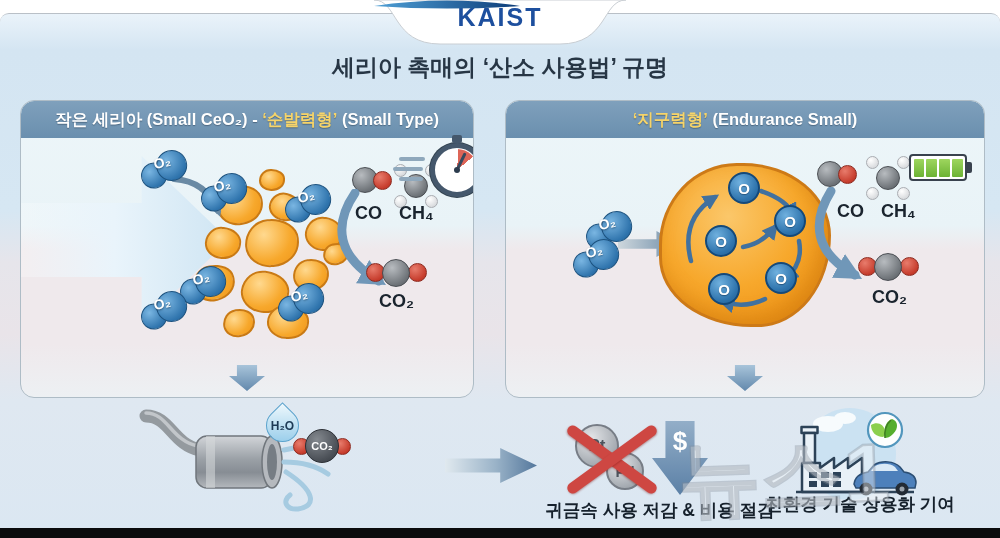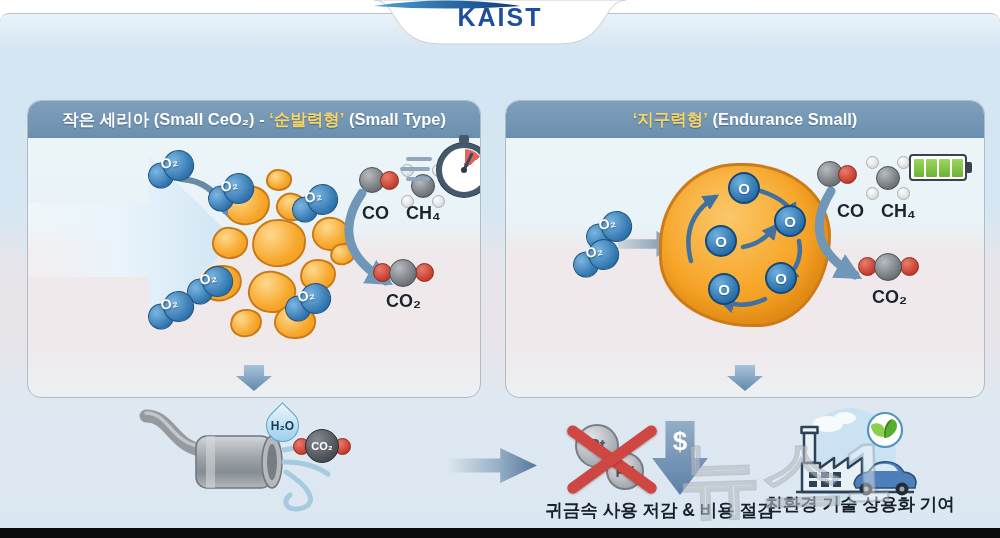--- a/index.html
+++ b/index.html
@@ -20,21 +20,21 @@
   .kaist-swoosh { position:absolute; left:53px; top:31px; }
 
   
   .main-title { position:absolute; left:0; top:52px; width:1000px; text-align:center;
     font-size:23px; font-weight:bold; color:#273645; z-index:5; }
 
   
   .panel { position:absolute; top:100px; height:298px; border:1px solid #aebcc6; border-radius:14px;
     background:linear-gradient(180deg,#edf6f9 0%,#e9f3f7 42%,#efe9ec 50%,#efe9ec 82%,#edf0f3 100%);
     overflow:hidden; }
-  .panel-left  { left:27px;  width:454px; }
+  .panel-left  { left:20px;  width:454px; }
   .panel-right { left:505px; width:480px; }
   .panel-header { position:absolute; left:0; top:0; width:100%; height:37px;
     background:linear-gradient(180deg,#7fa0bc,#6a8fae); border-radius:13px 13px 0 0;
     display:flex; align-items:center; justify-content:center; gap:0;
     color:#fff; font-weight:bold; font-size:16.5px; text-shadow:0 1px 1px rgba(30,50,70,.45); white-space:pre; }
   .hl-yellow { color:#f6d469; }
 
   
   .mol { position:absolute; }
   .atom { position:absolute; border-radius:50%; }
@@ -147,20 +147,21 @@
       <defs>
           <linearGradient id="sw" x1="0" y1="0" x2="1" y2="0">
         <stop offset="0" stop-color="#4fa0d6"></stop>
             <stop offset="1" stop-color="#0c3b77"></stop>
           </linearGradient>
         </defs>
       <path d="M2,6 Q75,-5 148,6 Q75,11 2,6 Z" fill="url(#sw)"></path>
     </svg>
   </div>
 
+  <div class="main-title">세리아 촉매의 ‘산소 사용법’ 규명</div>
 
   <div class="panel panel-left">
     <div class="panel-header"><span>작은 세리아 (Small CeO₂) - </span><span class="hl-yellow">‘순발력형’</span><span> (Small Type)</span></div>
 
     <div class="air-arrow"></div>
 
     <div>
       <div class="blob" style="left:196px;top:84px;width:46px;height:40px;transform:rotate(-8deg);"></div>
       <div class="blob" style="left:248px;top:92px;width:32px;height:28px;transform:rotate(14deg);"></div>
       <div class="blob" style="left:238px;top:68px;width:26px;height:22px;"></div>

